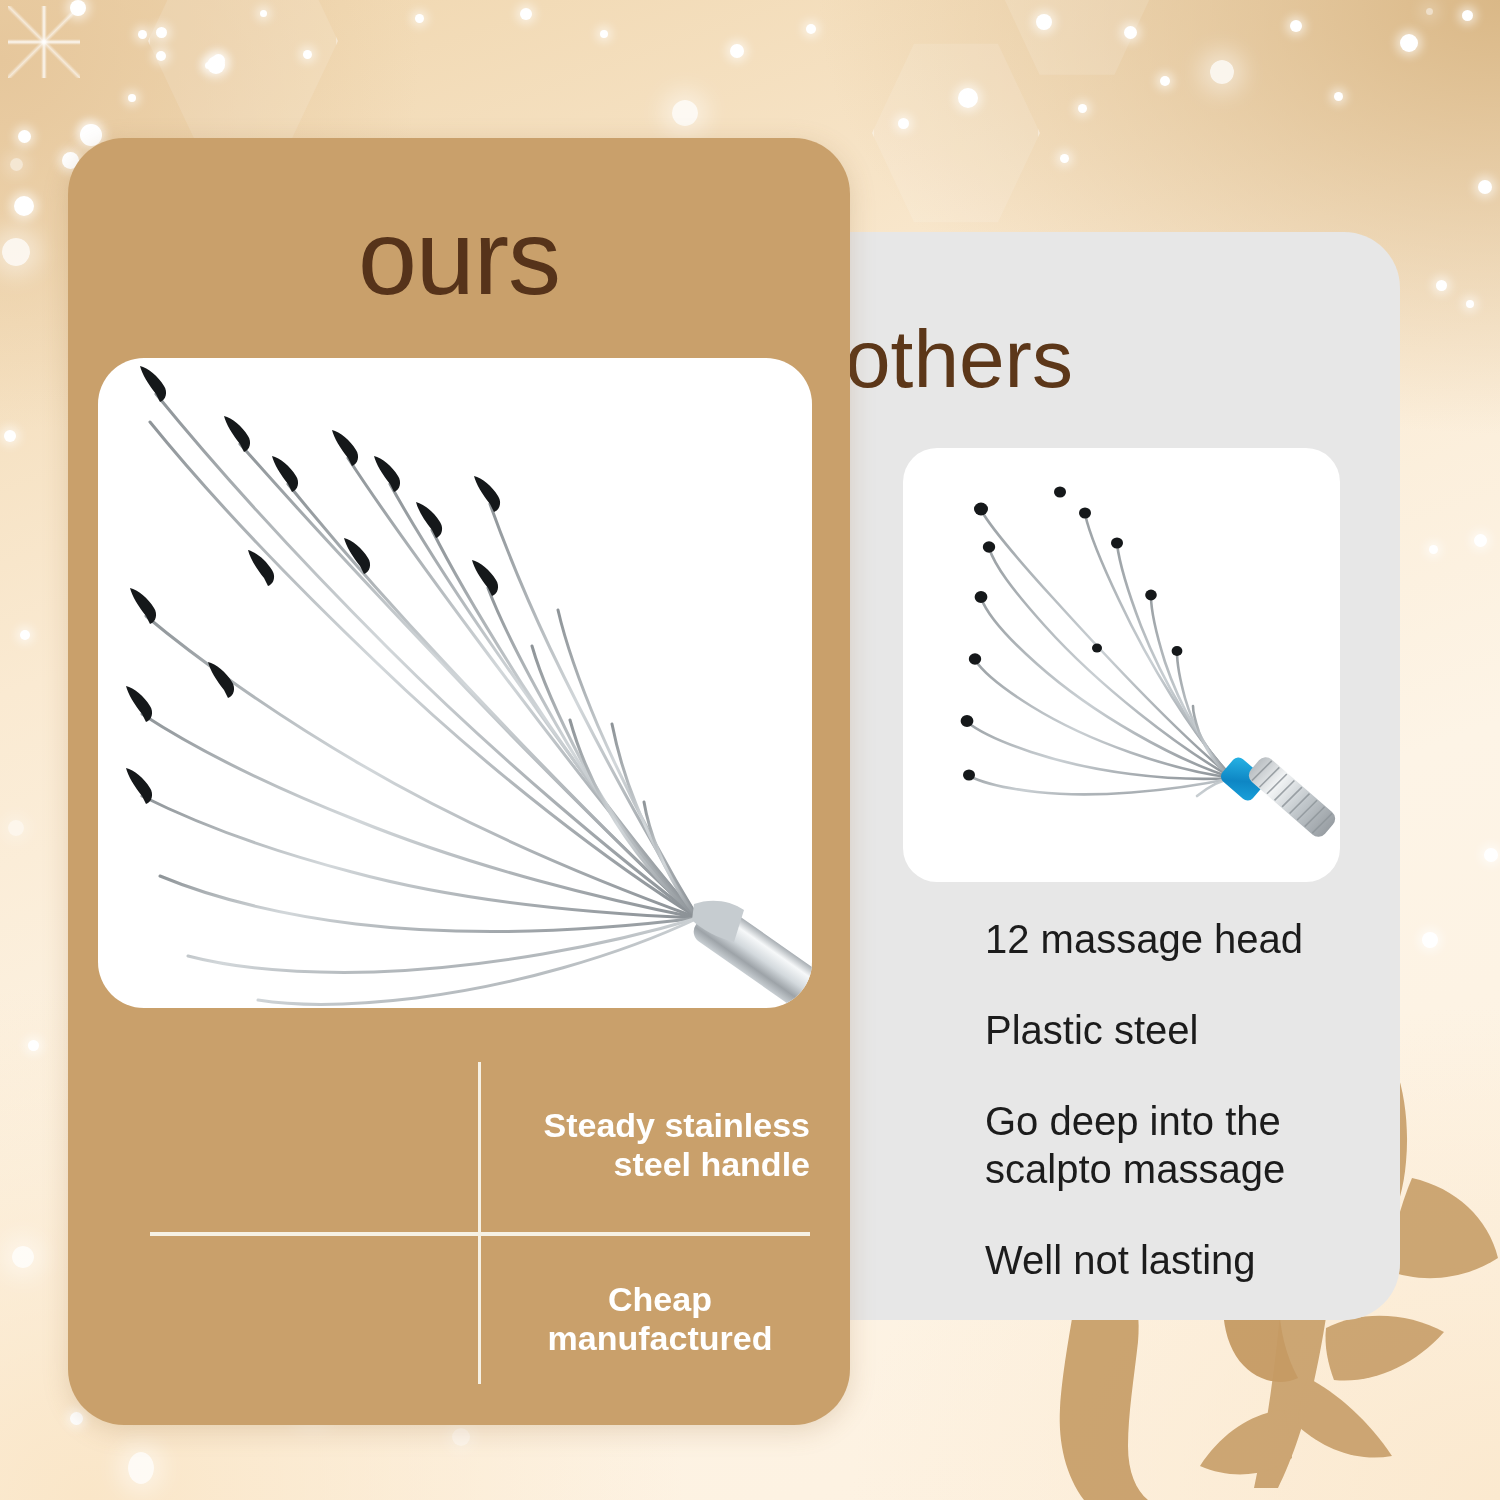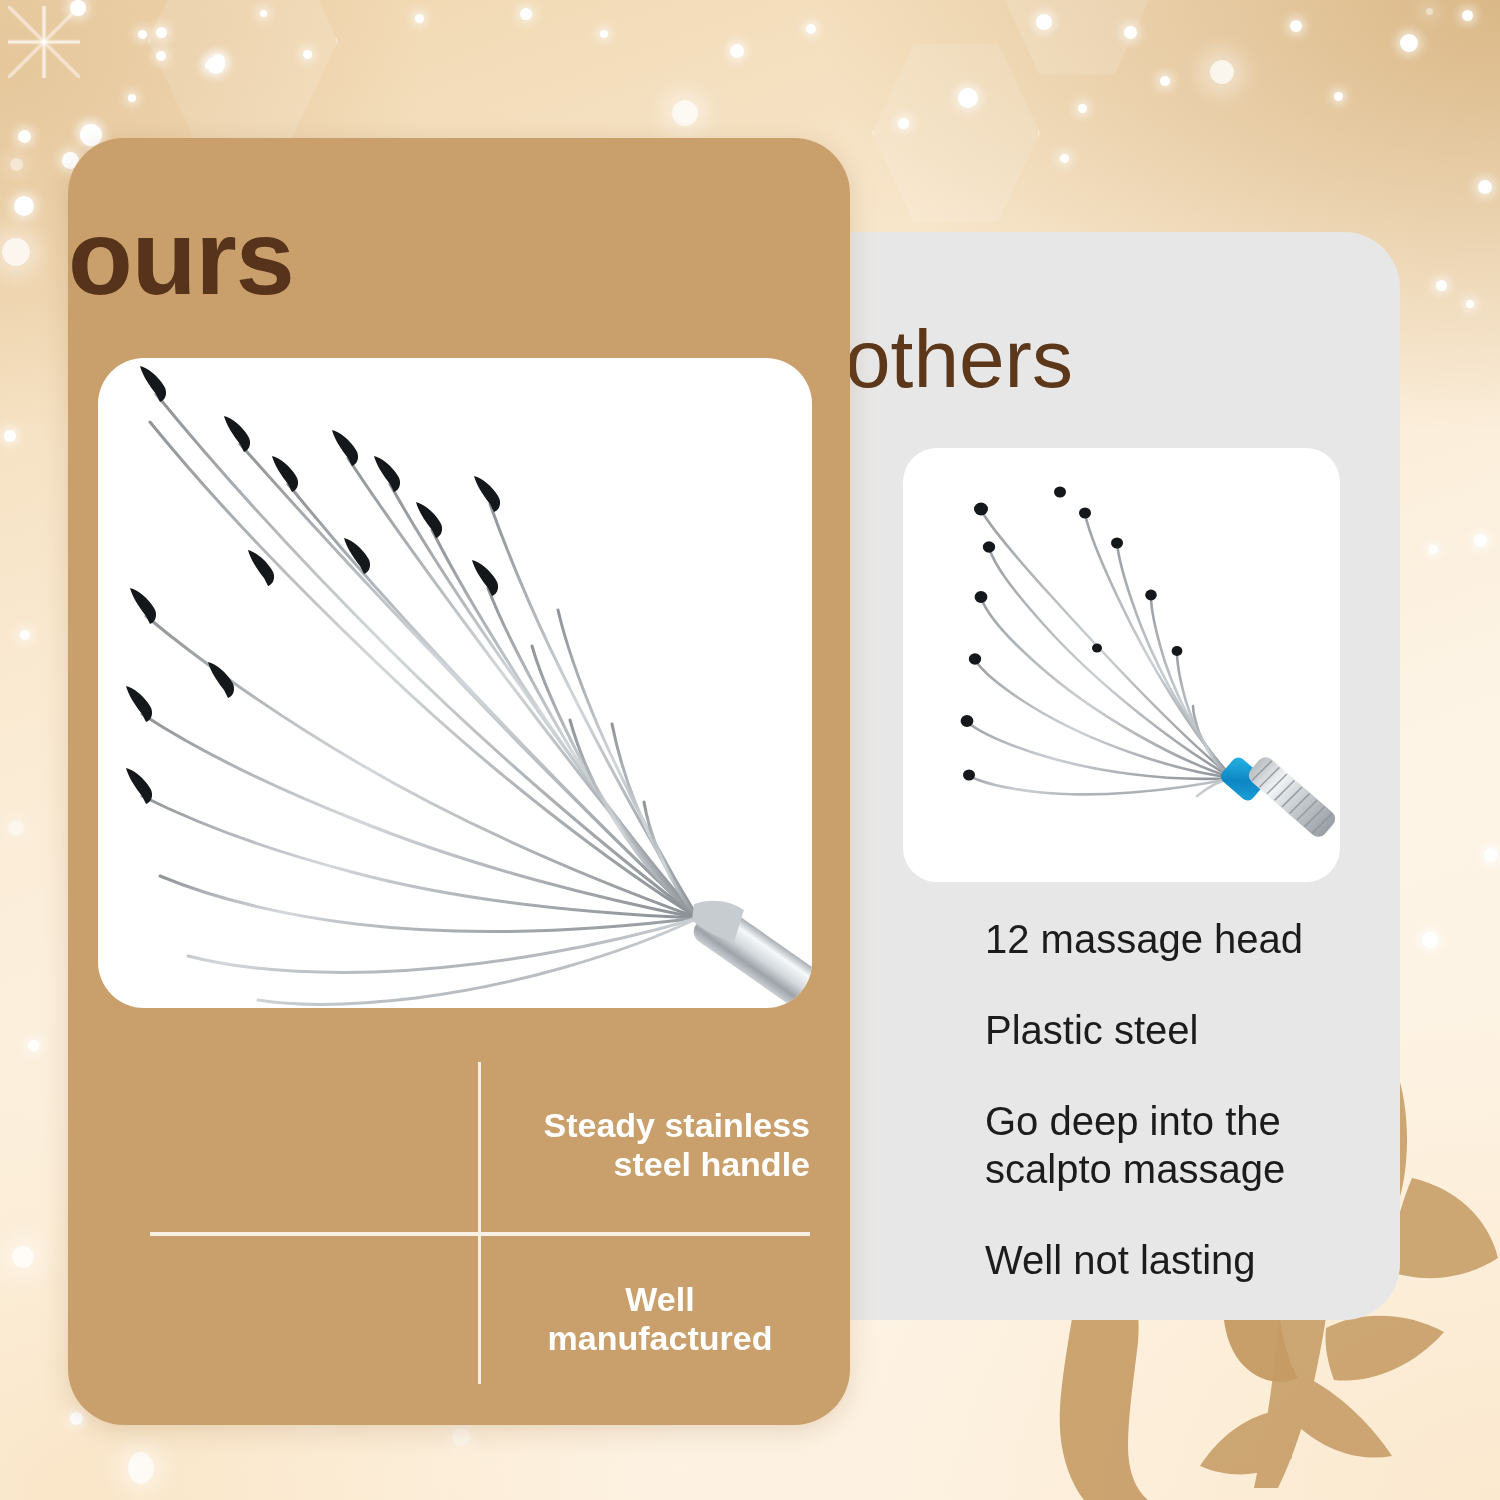--- a/index.html
+++ b/index.html
@@ -55,21 +55,22 @@
   }
   .card-ours {
     position:absolute; left:68px; top:138px; width:782px; height:1287px;
     background:#C9A06B;
     border-radius:56px;
     box-shadow:0 6px 26px rgba(150,110,60,0.22);
   }
 
   .title-ours {
     position:absolute; left:0; top:66px; width:100%;
-    font-size:106px; font-weight:bold;
+    text-align:center;
+    font-size:106px; font-weight:normal;
     color:#56331A;
     letter-spacing:-1px;
     line-height:1;
   }
   .title-others {
     position:absolute; left:845px; top:318px; width:555px;
     text-align:left;
     font-size:82px; font-weight:normal;
     color:#5C3719;
     line-height:1;
@@ -361,16 +362,16 @@
   <div class="cell tl">
   </div>
 
   <div class="cell tr">
     <div class="cell-txt" style="white-space:pre-line;">Steady stainless
 steel handle</div>
   </div>
 
 
   <div class="cell br">
-    <div class="cell-txt" style="white-space:pre-line;">Well
+    <div class="cell-txt" style="white-space:pre-line;">Cheap
 manufactured</div>
   </div>
 </div>
 
 </body></html>

